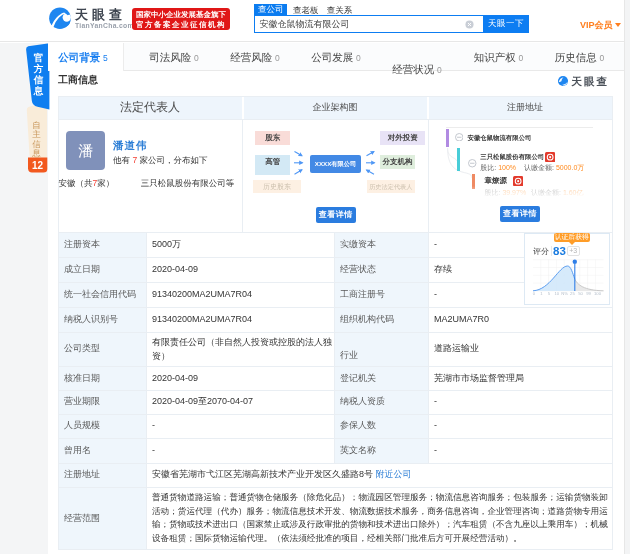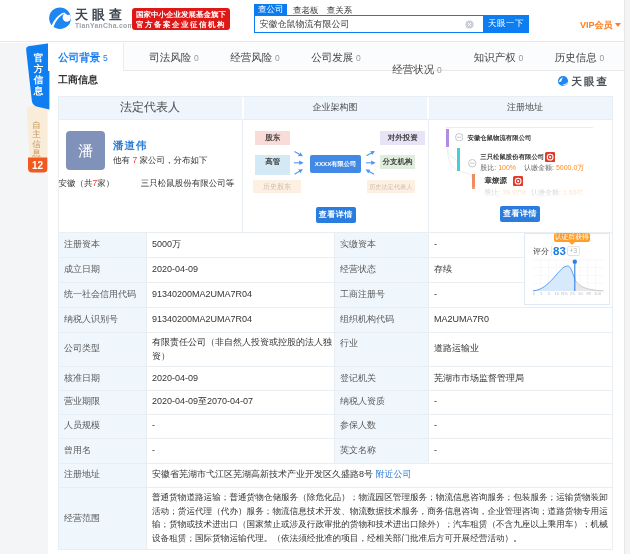--- a/index.html
+++ b/index.html
@@ -240,21 +240,21 @@
 <div class="txt lb" style="left:340px;top:287.5px;">工商注册号</div>
 <div class="txt vl" style="left:434px;top:287.5px;">-</div>
 
 <div class="txt lb" style="left:64px;top:312.5px;">纳税人识别号</div>
 <div class="txt vl" style="left:152px;top:312.5px;">91340200MA2UMA7R04</div>
 <div class="txt lb" style="left:340px;top:312.5px;">组织机构代码</div>
 <div class="txt vl" style="left:434px;top:312.5px;">MA2UMA7R0</div>
 
 <div class="txt lb" style="left:64px;top:342.3px;">公司类型</div>
 <div class="abs vl" style="left:152px;top:335px;width:200px;line-height:14.4px;white-space:nowrap;">有限责任公司（非自然人投资或控股的法人独<br>资）</div>
-<div class="txt lb" style="left:340px;top:337px;text-align:right;">行业</div>
+<div class="txt lb" style="left:340px;top:349px;text-align:right;">行业</div>
 <div class="txt vl" style="left:434px;top:342.3px;">道路运输业</div>
 
 <div class="txt lb" style="left:64px;top:371.5px;">核准日期</div>
 <div class="txt vl" style="left:152px;top:371.5px;">2020-04-09</div>
 <div class="txt lb" style="left:340px;top:371.5px;">登记机关</div>
 <div class="txt vl" style="left:434px;top:371.5px;">芜湖市市场监督管理局</div>
 
 <div class="txt lb" style="left:64px;top:395.3px;">营业期限</div>
 <div class="txt vl" style="left:152px;top:395.3px;">2020-04-09至2070-04-07</div>
 <div class="txt lb" style="left:340px;top:395.3px;">纳税人资质</div>

